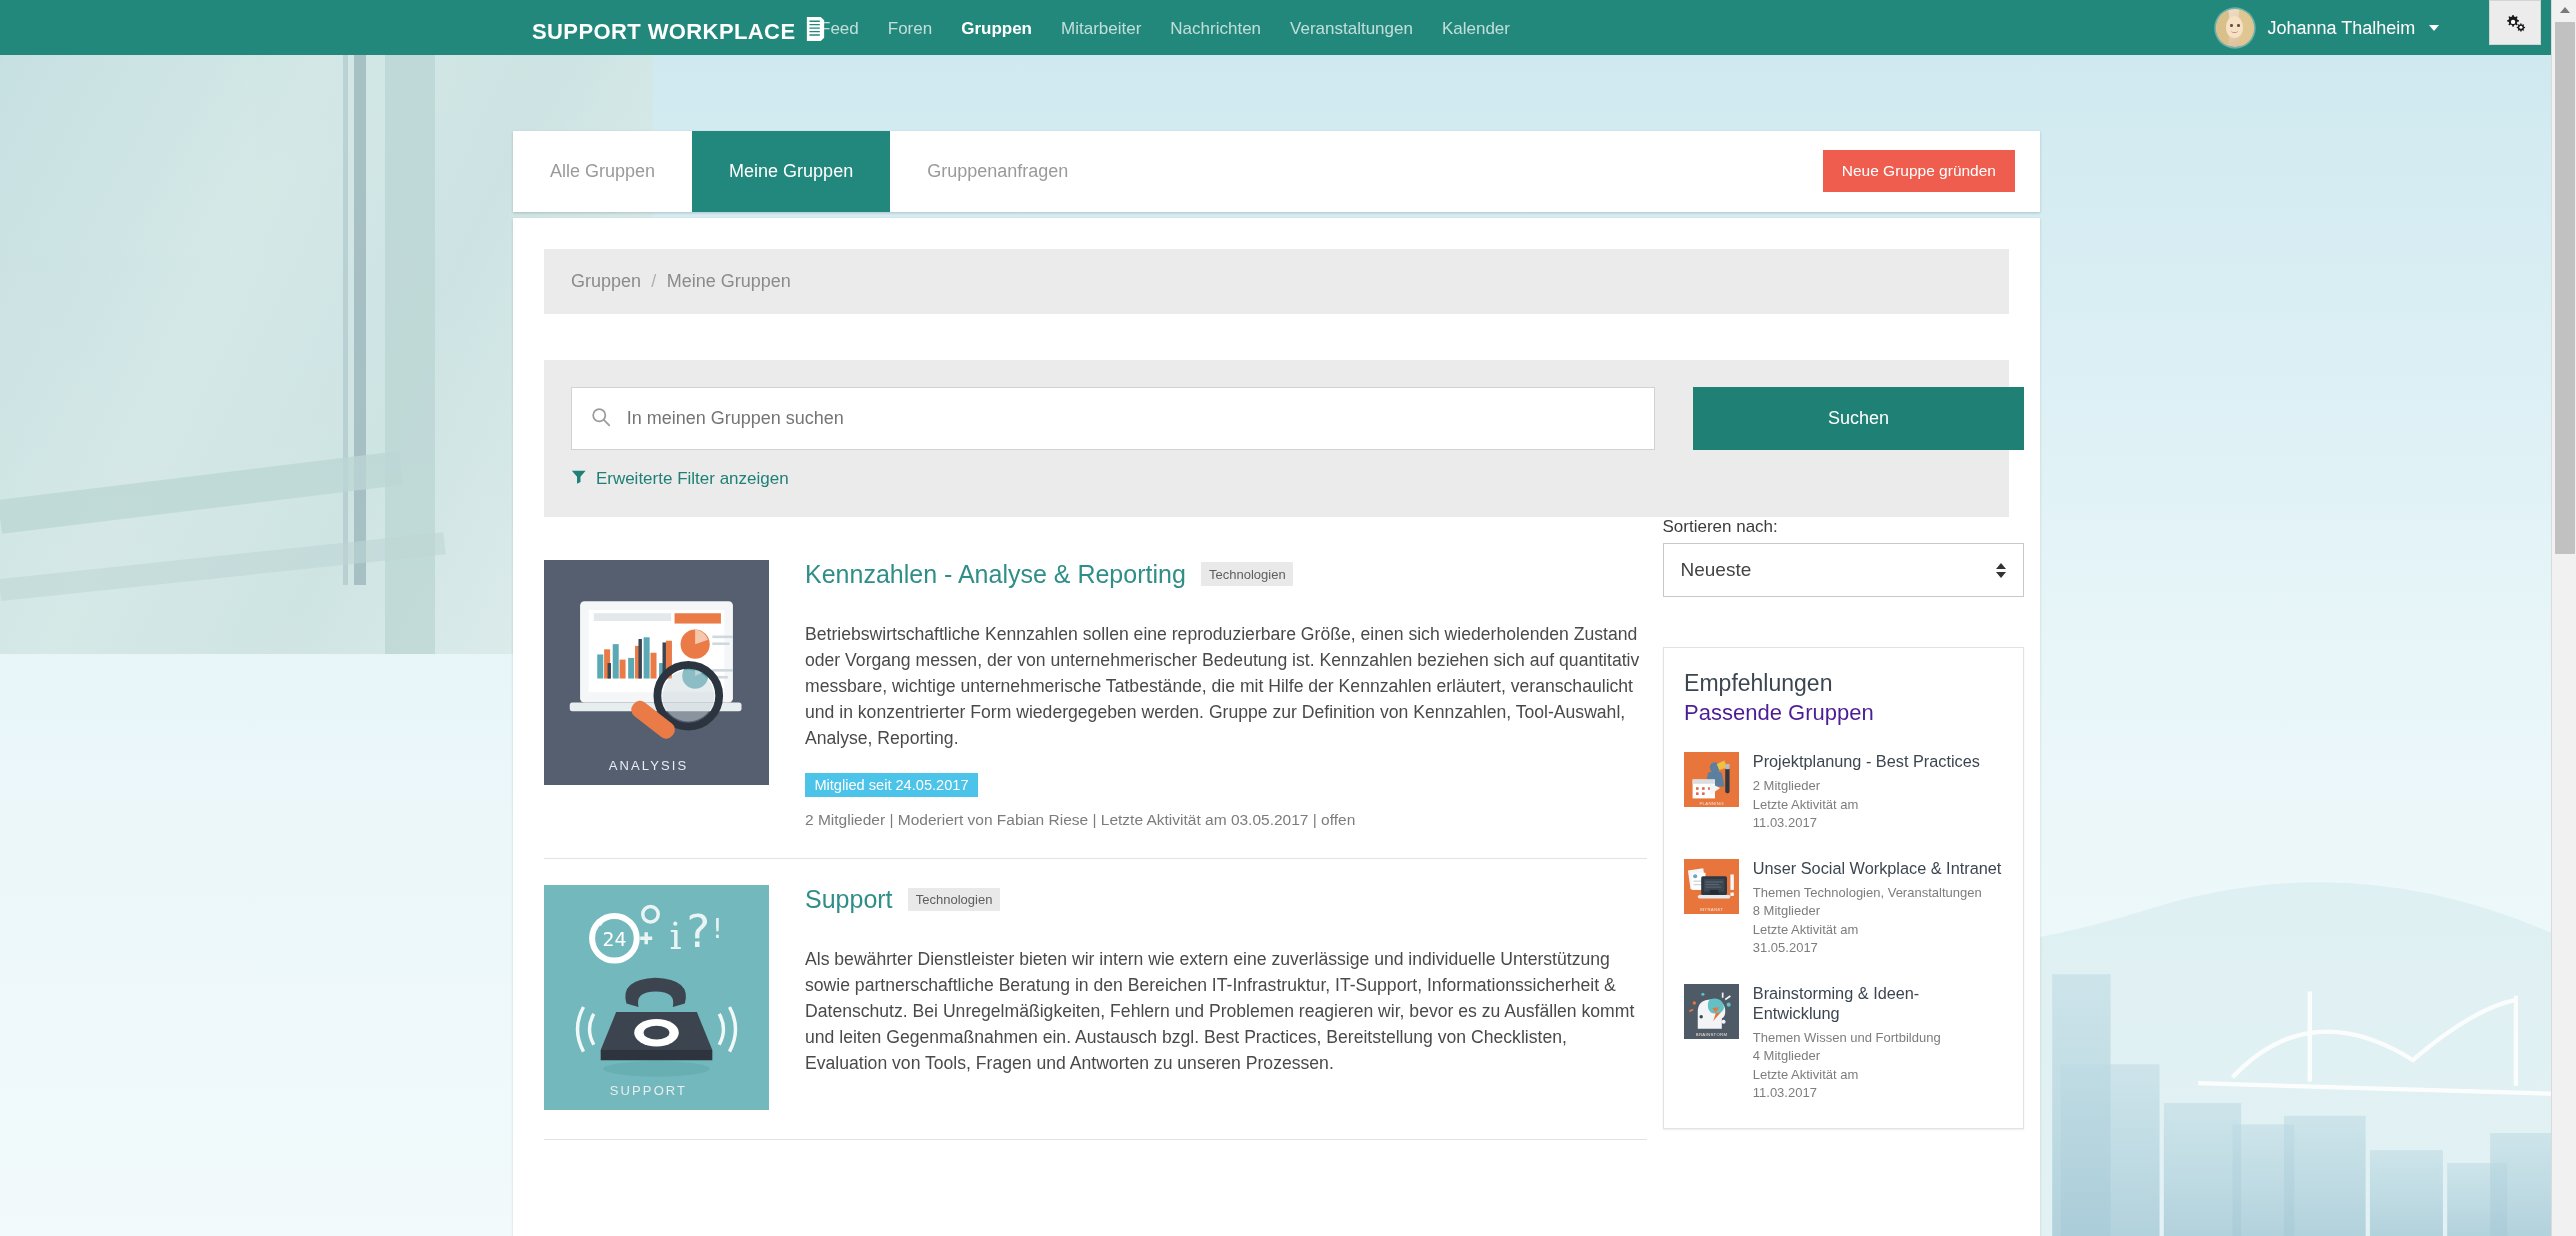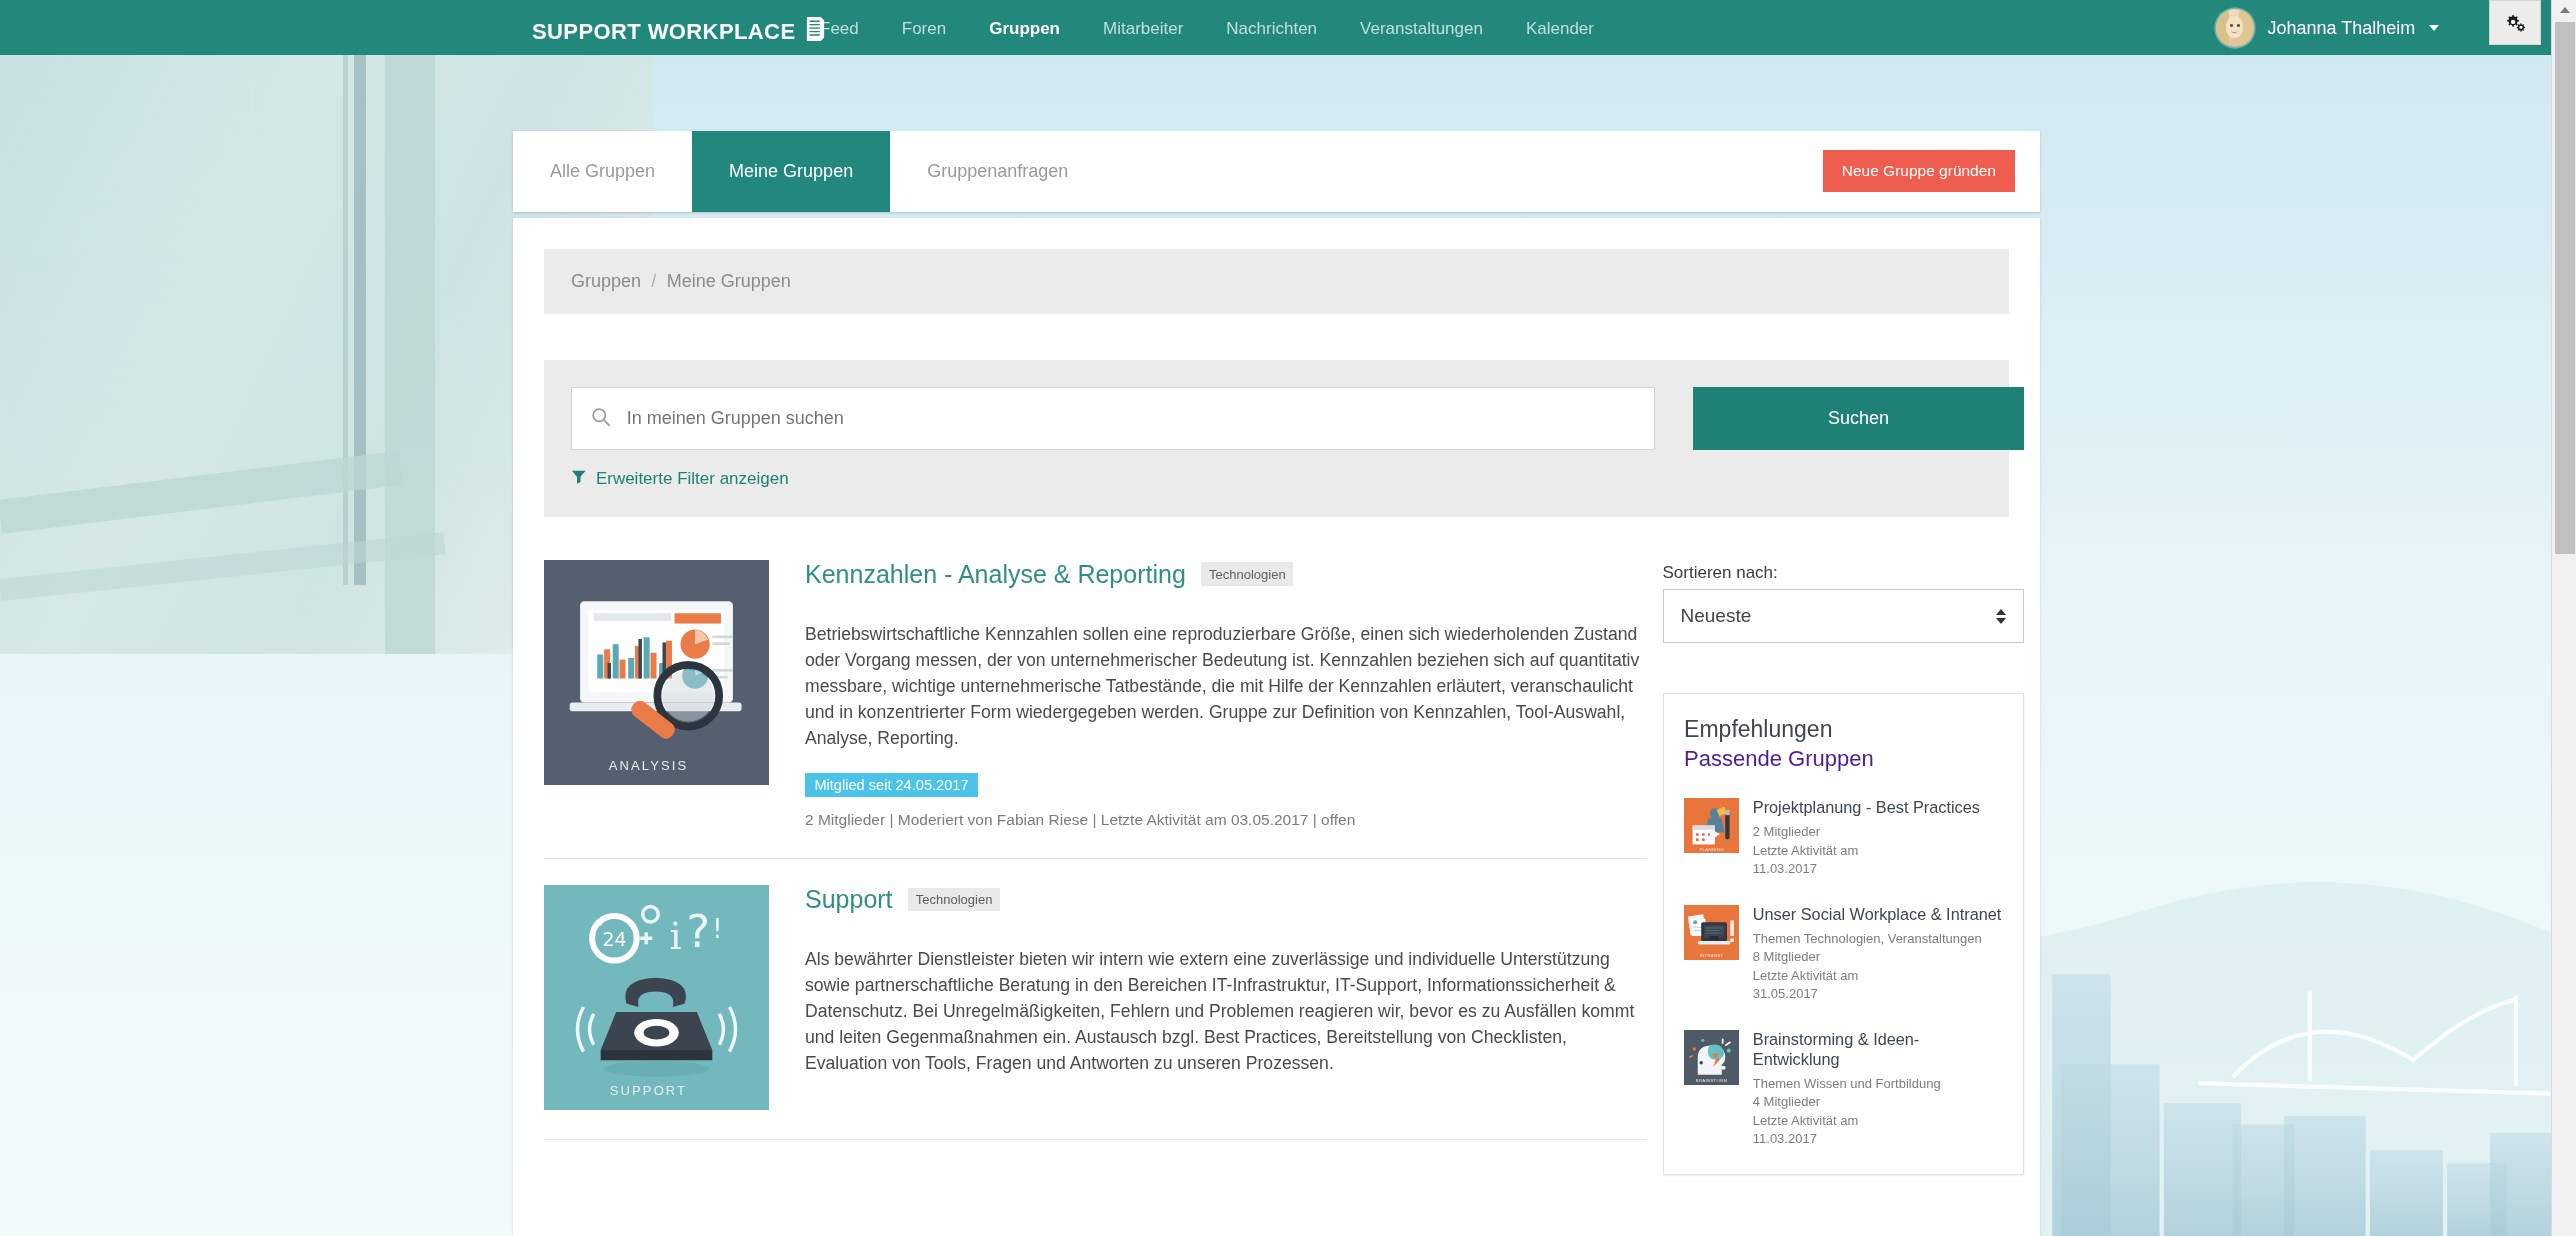--- a/index.html
+++ b/index.html
@@ -38,21 +38,21 @@
     z-index:30;
   }
   #brand{
     position:absolute; left:532px; top:15.5px;
     color:#ffffff; font-size:22px; font-weight:bold; letter-spacing:0.4px;
     white-space:nowrap; display:flex; align-items:center; gap:10.3px;
   }
   #brand-icon{ display:inline-block; }
   #mainnav{
     position:absolute; left:820px; top:19px;
-    display:flex; gap:43px; align-items:center;
+    display:flex; gap:29px; align-items:center;
     font-size:17px;
   }
   #mainnav a{
     color:rgba(255,255,255,.72); text-decoration:none; white-space:nowrap;
   }
   #mainnav a.active{ color:#ffffff; font-weight:bold; }
 
   #userbox{
     position:absolute; right:112px; top:9.4px;
     display:flex; align-items:center; gap:13.7px;
@@ -155,21 +155,21 @@
     margin-top:19px; display:flex; align-items:center; gap:9.4px;
     color:#1f8076; font-size:17px; cursor:pointer; white-space:nowrap;
   }
 
   
   #bodyrow{ display:flex; gap:0; margin-top:0; position:relative; }
   #leftcol{ width:1103px; flex:0 0 1103px; }
   #rightcol{ width:361px; flex:0 0 361px; margin-left:15.5px; }
 
   
-  #sortwrap{ margin-top:46px; }
+  #sortwrap{ }
   #sortlabel{ font-size:17px; color:#3b3b3b; margin-bottom:6.9px; display:block; white-space:nowrap; }
   #sortselect{
     width:361px; height:54px; border:0.9px solid #c8c8c8; background:#fff;
     display:flex; align-items:center; justify-content:space-between;
     padding:0 17px; font-size:19px; color:#444; cursor:pointer;
   }
   .sort-arrows{ display:flex; flex-direction:column; gap:2.6px; }
   .sort-arrows i{ width:0;height:0;border-left:5.2px solid transparent;border-right:5.2px solid transparent; display:block;}
   .sort-arrows i.up{ border-bottom:6px solid #333; }
   .sort-arrows i.dn{ border-top:6px solid #333; }

